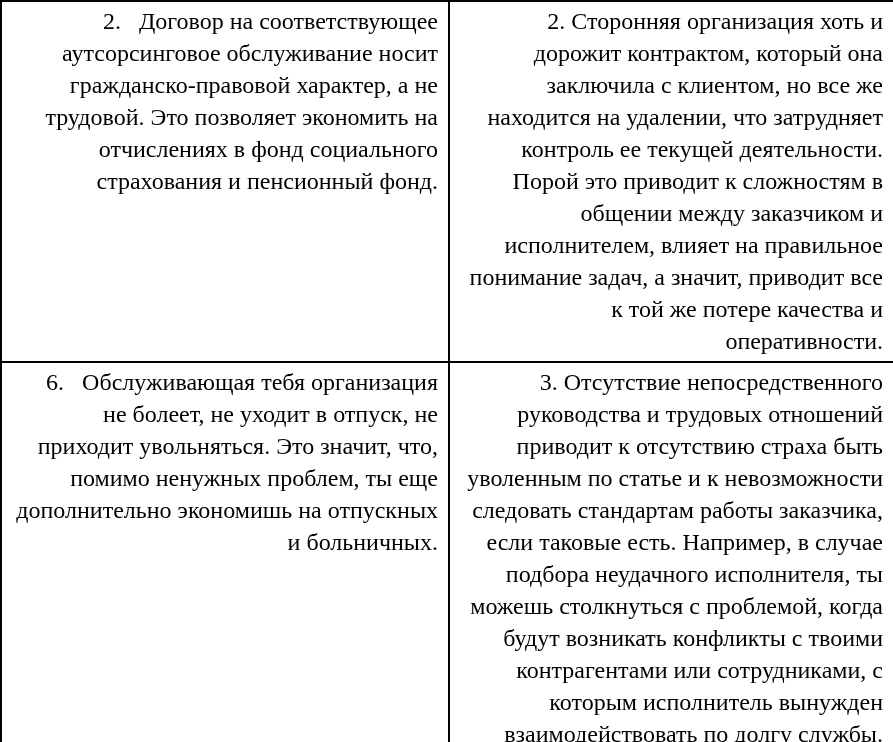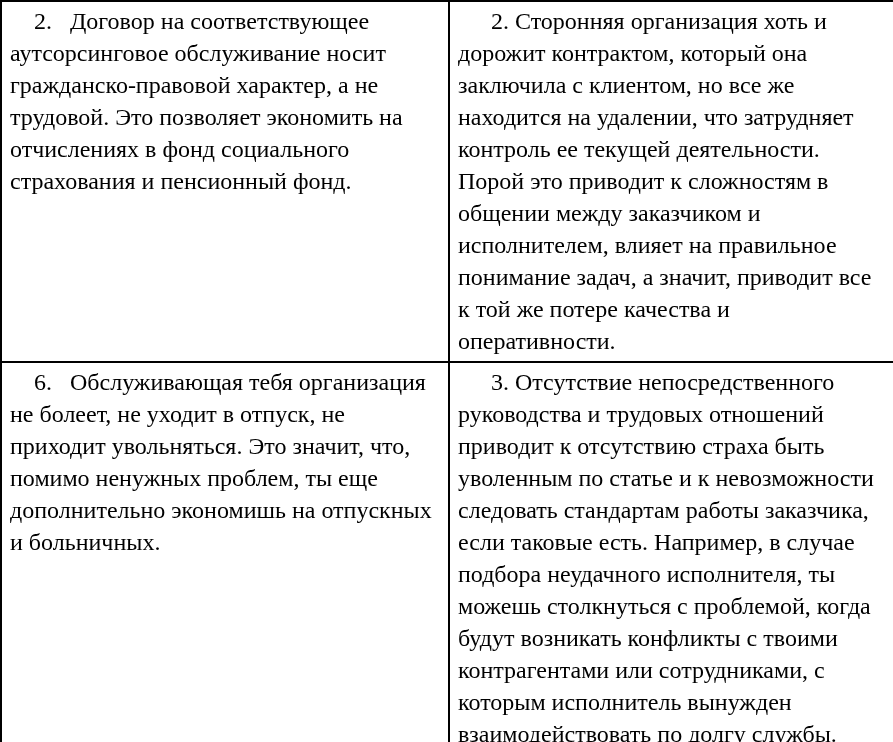--- a/index.html
+++ b/index.html
@@ -33,22 +33,22 @@
   }
   tr.row-1 { height: 353px; }
   tr.row-2 { height: 389px; }
   col.col-left  { width: 448px; }
   col.col-right { width: 445px; }
   .cell-text {
     margin: 0;
     white-space: pre-wrap;
     text-align: left;
   }
-  td.cell-left  .cell-text { text-indent: 24px; }
-  td.cell-right .cell-text { text-indent: 33px; }
+  td.cell-left  .cell-text { text-indent: 24px; text-align: right; }
+  td.cell-right .cell-text { text-indent: 33px; text-align: right; }
 </style>
 </head>
 <body>
 
 <div class="page">
   <table class="cmp-table">
     <colgroup>
       <col class="col-left">
       <col class="col-right">
     </colgroup>

